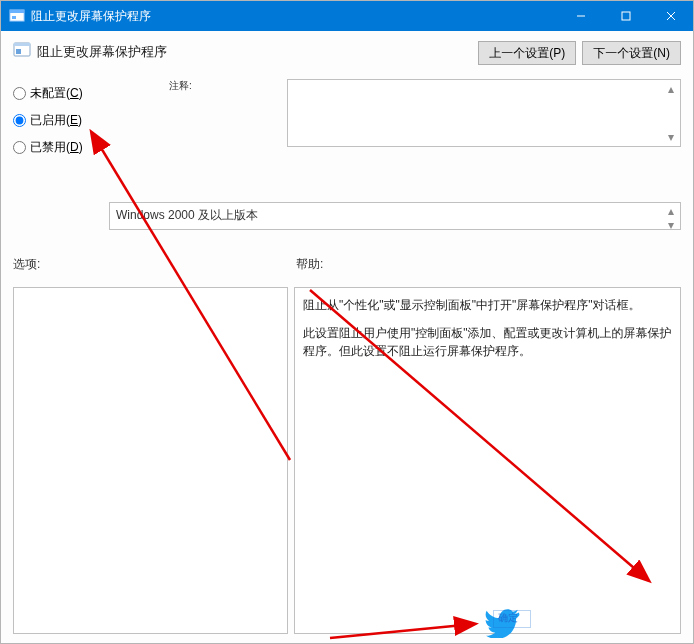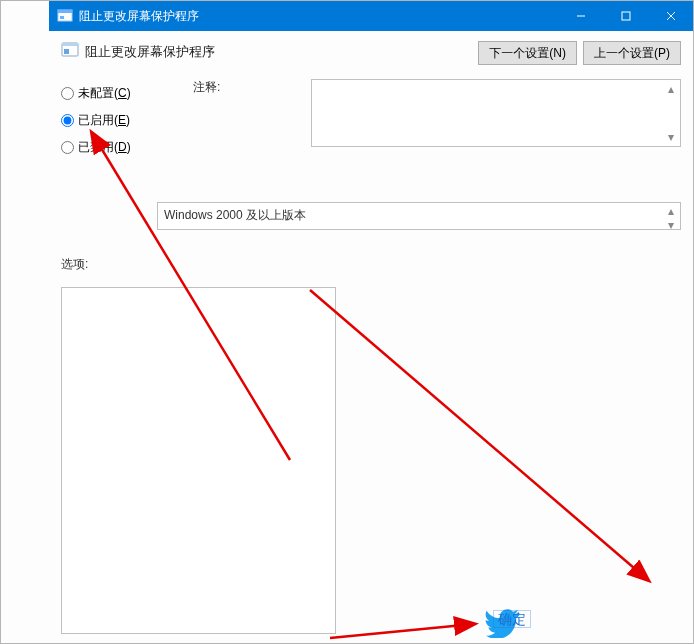--- a/index.html
+++ b/index.html
@@ -13,21 +13,20 @@
     position: relative;
   }
   .window {
     width: 694px;
     height: 644px;
     background: #fdfdfd;
     border: 1px solid #b5b5b5;
     display: flex;
     flex-direction: column;
     position: relative;
-    padding-left: 48px;
   }
   .titlebar {
     background: #0078d7;
     color: #fff;
     height: 30px;
     display: flex;
     align-items: center;
     padding-left: 8px;
     font-size: 12px;
   }
@@ -96,22 +95,23 @@
     align-items:center;
     margin-bottom: 10px;
     font-size:12px;
     cursor:pointer;
   }
   .radio-item input { margin-right:4px; }
   .radio-item .underline { text-decoration: underline; }
   .label-col {
     width: 82px;
     text-align:left;
-    font-size:12px;
+    font-size:10px;
     color:#333;
+    margin-left:24px;
   }
   .comment-box {
     flex:1;
     height: 68px;
     border:1px solid #c0c0c0;
     background:#fff;
     position:relative;
     overflow-y:auto;
     padding:4px;
     color:#333;
@@ -198,21 +198,21 @@
     top: 608px;
     width: 42px;
     height: 30px;
     pointer-events:none;
   }
   .watermark svg { width:100%; height:100%; }
   .blue-label {
     position:absolute;
     left: 493px; top: 610px;
     color:#1d6fd4;
-    font-size:14px;
+    font-size:10px;
     font-weight:400;
     border:1px solid rgba(29,111,212,0.3);
     padding: 0 4px;
     pointer-events:none;
     overflow:hidden;
     width:38px;
     height:18px;
   }
 </style>
 </head>
@@ -255,24 +255,24 @@
       <span class="policy-icon">
         <svg viewBox="0 0 18 18">
             <rect x="1" y="2" width="16" height="13" rx="1" fill="#fff" stroke="#8aa9c9"></rect>
             <rect x="1" y="2" width="16" height="3" fill="#b7d3f0"></rect>
             <rect x="3" y="8" width="5" height="5" fill="#6aa3dd"></rect>
           </svg>
       </span>
       <div class="policy-title">阻止更改屏幕保护程序</div>
       <div class="nav-buttons">
         <button class="btn">
-            <span>下一个设置(N)</span>
+            <span>上一个设置(P)</span>
           </button>
         <button class="btn">
-            <span>上一个设置(P)</span>
+            <span>下一个设置(N)</span>
           </button>
       </div>
     </div>
 
     <div class="row2">
       <div class="radio-col">
         <label class="radio-item">
           <input type="radio" name="state" style="">
           <span><span>未配置(</span><span class="underline">C</span><span>)</span></span>
         </label>
@@ -304,20 +304,27 @@
           <div class="scroll-arrow">▾</div>
         </div>
       </div>
     </div>
 
     <div class="lower">
       <div class="options-panel">
         <div class="panel-label">选项:</div>
         <div class="panel-box"></div>
       </div>
+      <div class="help-panel">
+        <div class="panel-label" style="padding-left:8px">帮助:</div>
+        <div class="panel-box help-text" style="margin-left:6px">
+          <p>阻止从"个性化"或"显示控制面板"中打开"屏幕保护程序"对话框。</p>
+          <p>此设置阻止用户使用"控制面板"添加、配置或更改计算机上的屏幕保护程序。但此设置不阻止运行屏幕保护程序。</p>
+        </div>
+      </div>
     </div>
 
   </div>
 </div>
 
 <svg class="annot">
   <defs>
     <marker id="arrowhead" markerWidth="10" markerHeight="8" refX="8" refY="4" orient="auto">
       <polygon points="0 0, 10 4, 0 8" fill="#e20000"></polygon>
     </marker>

